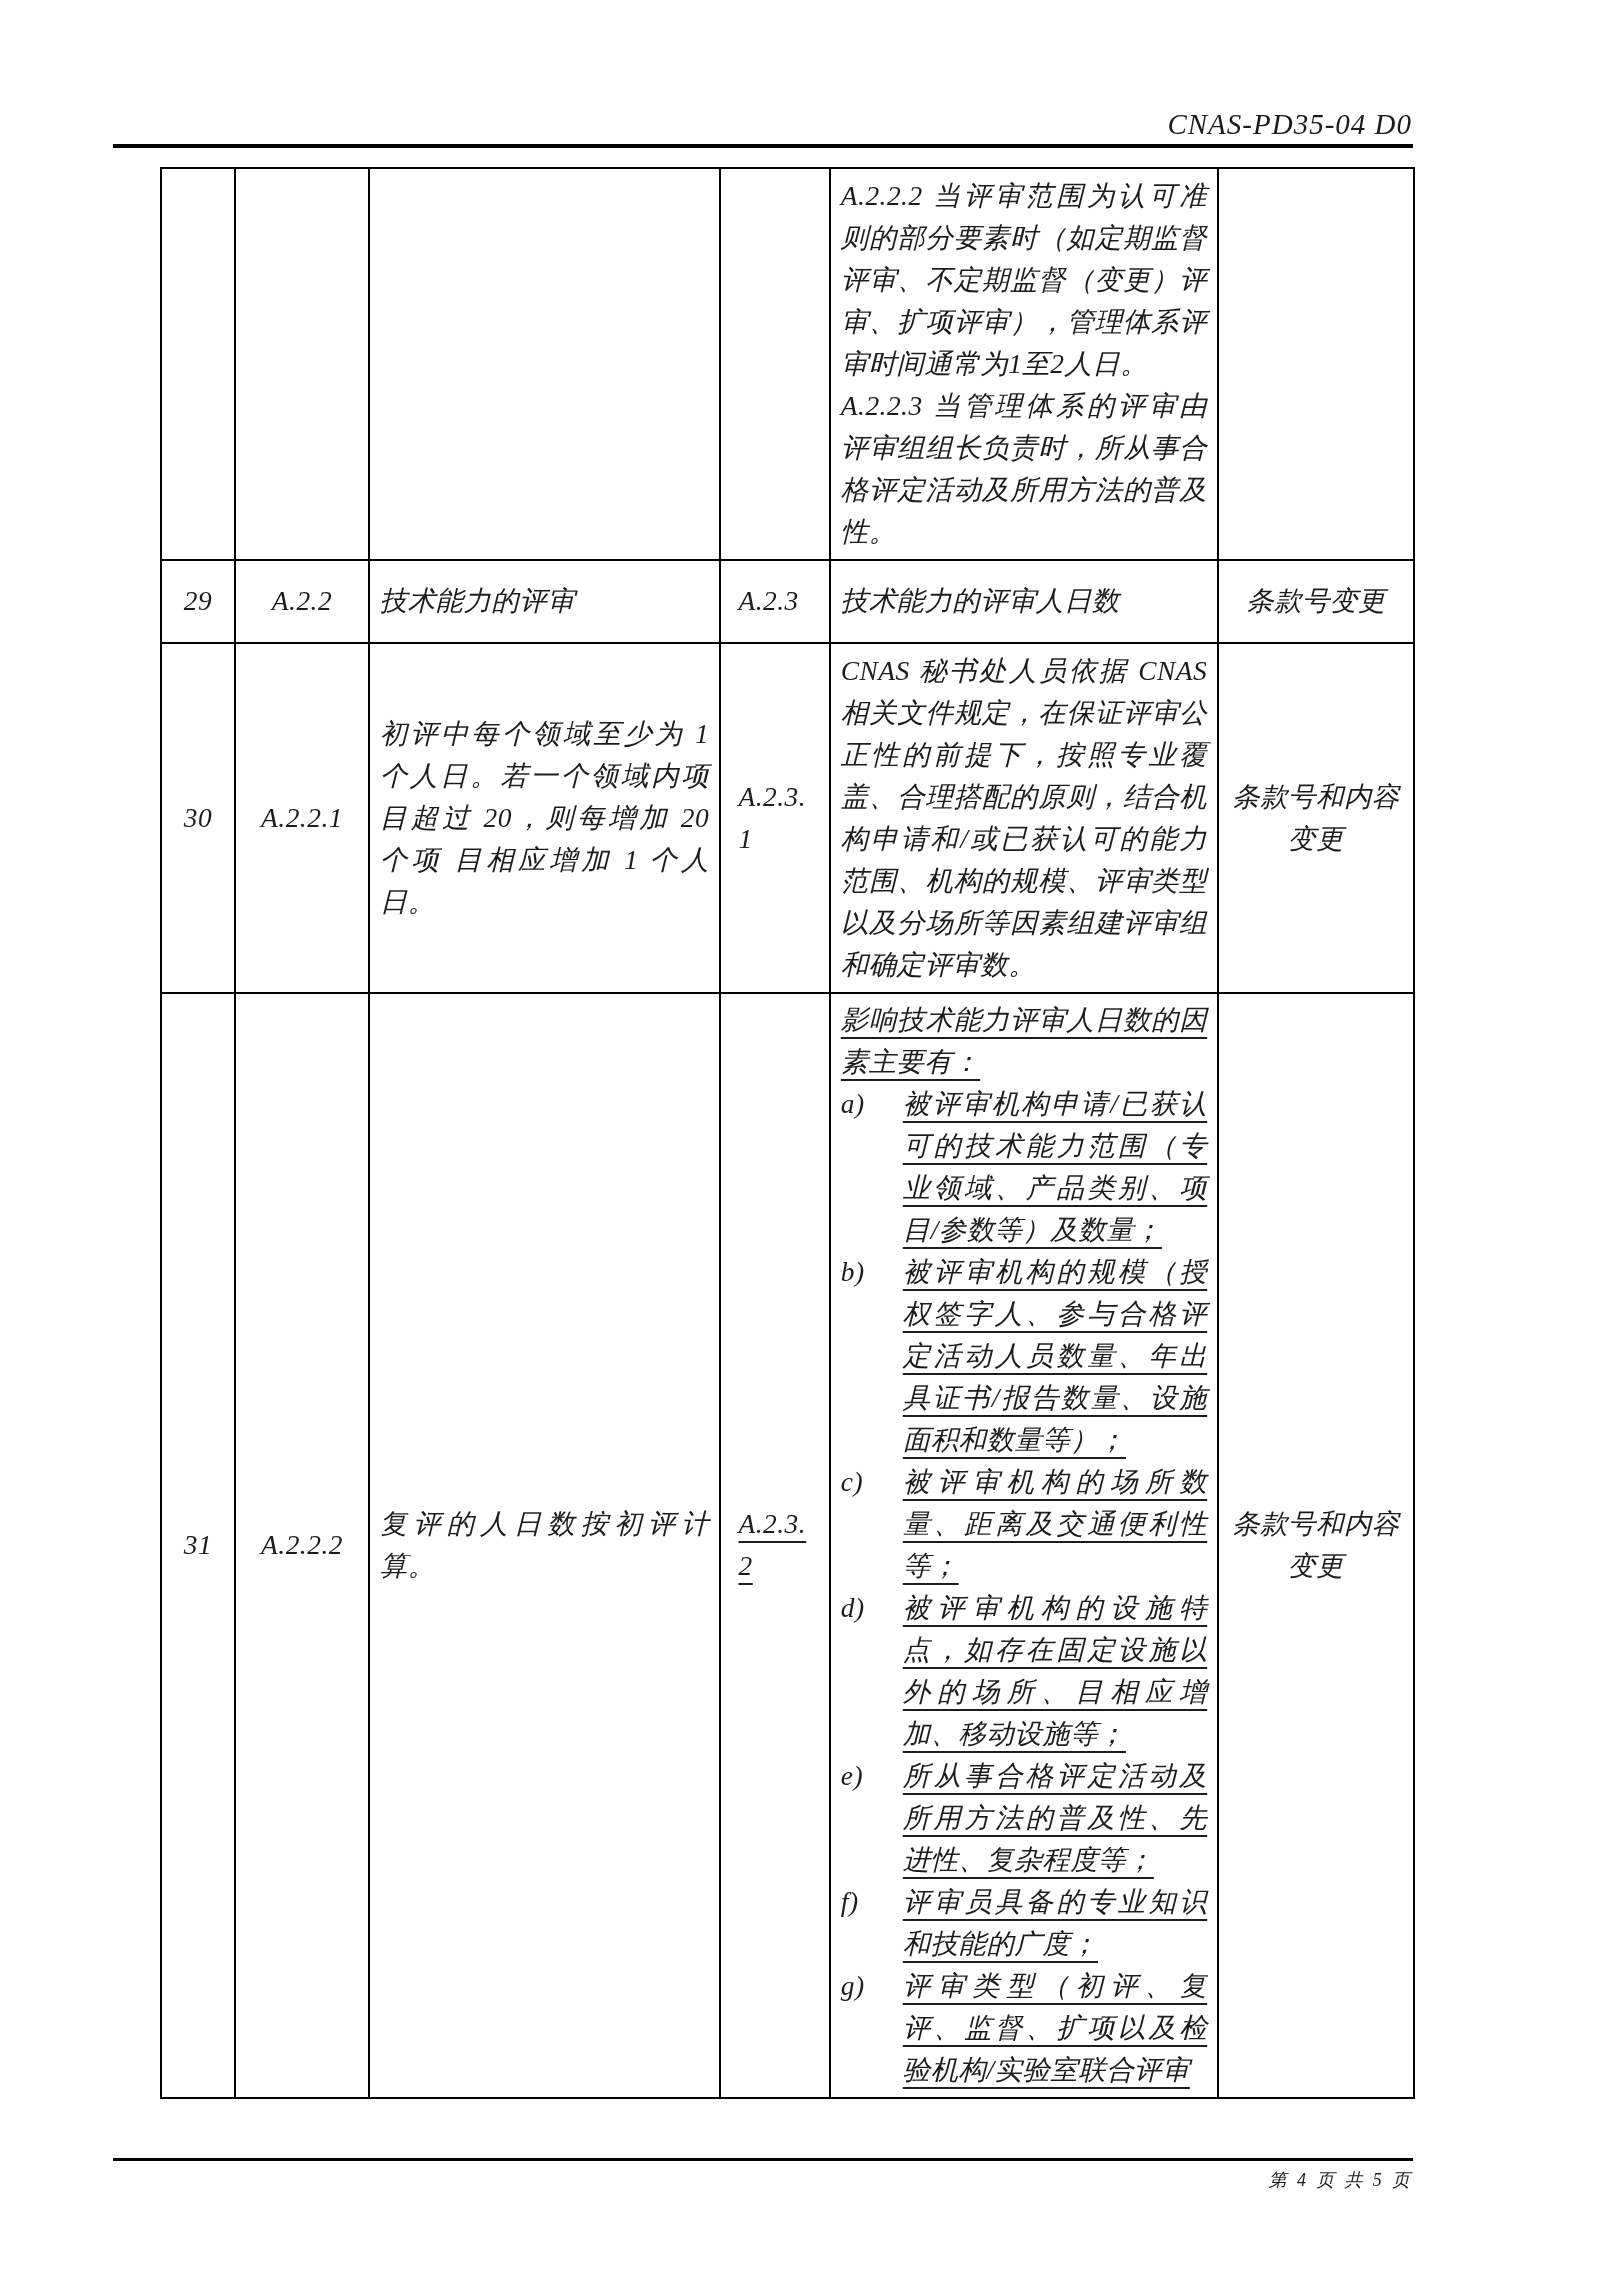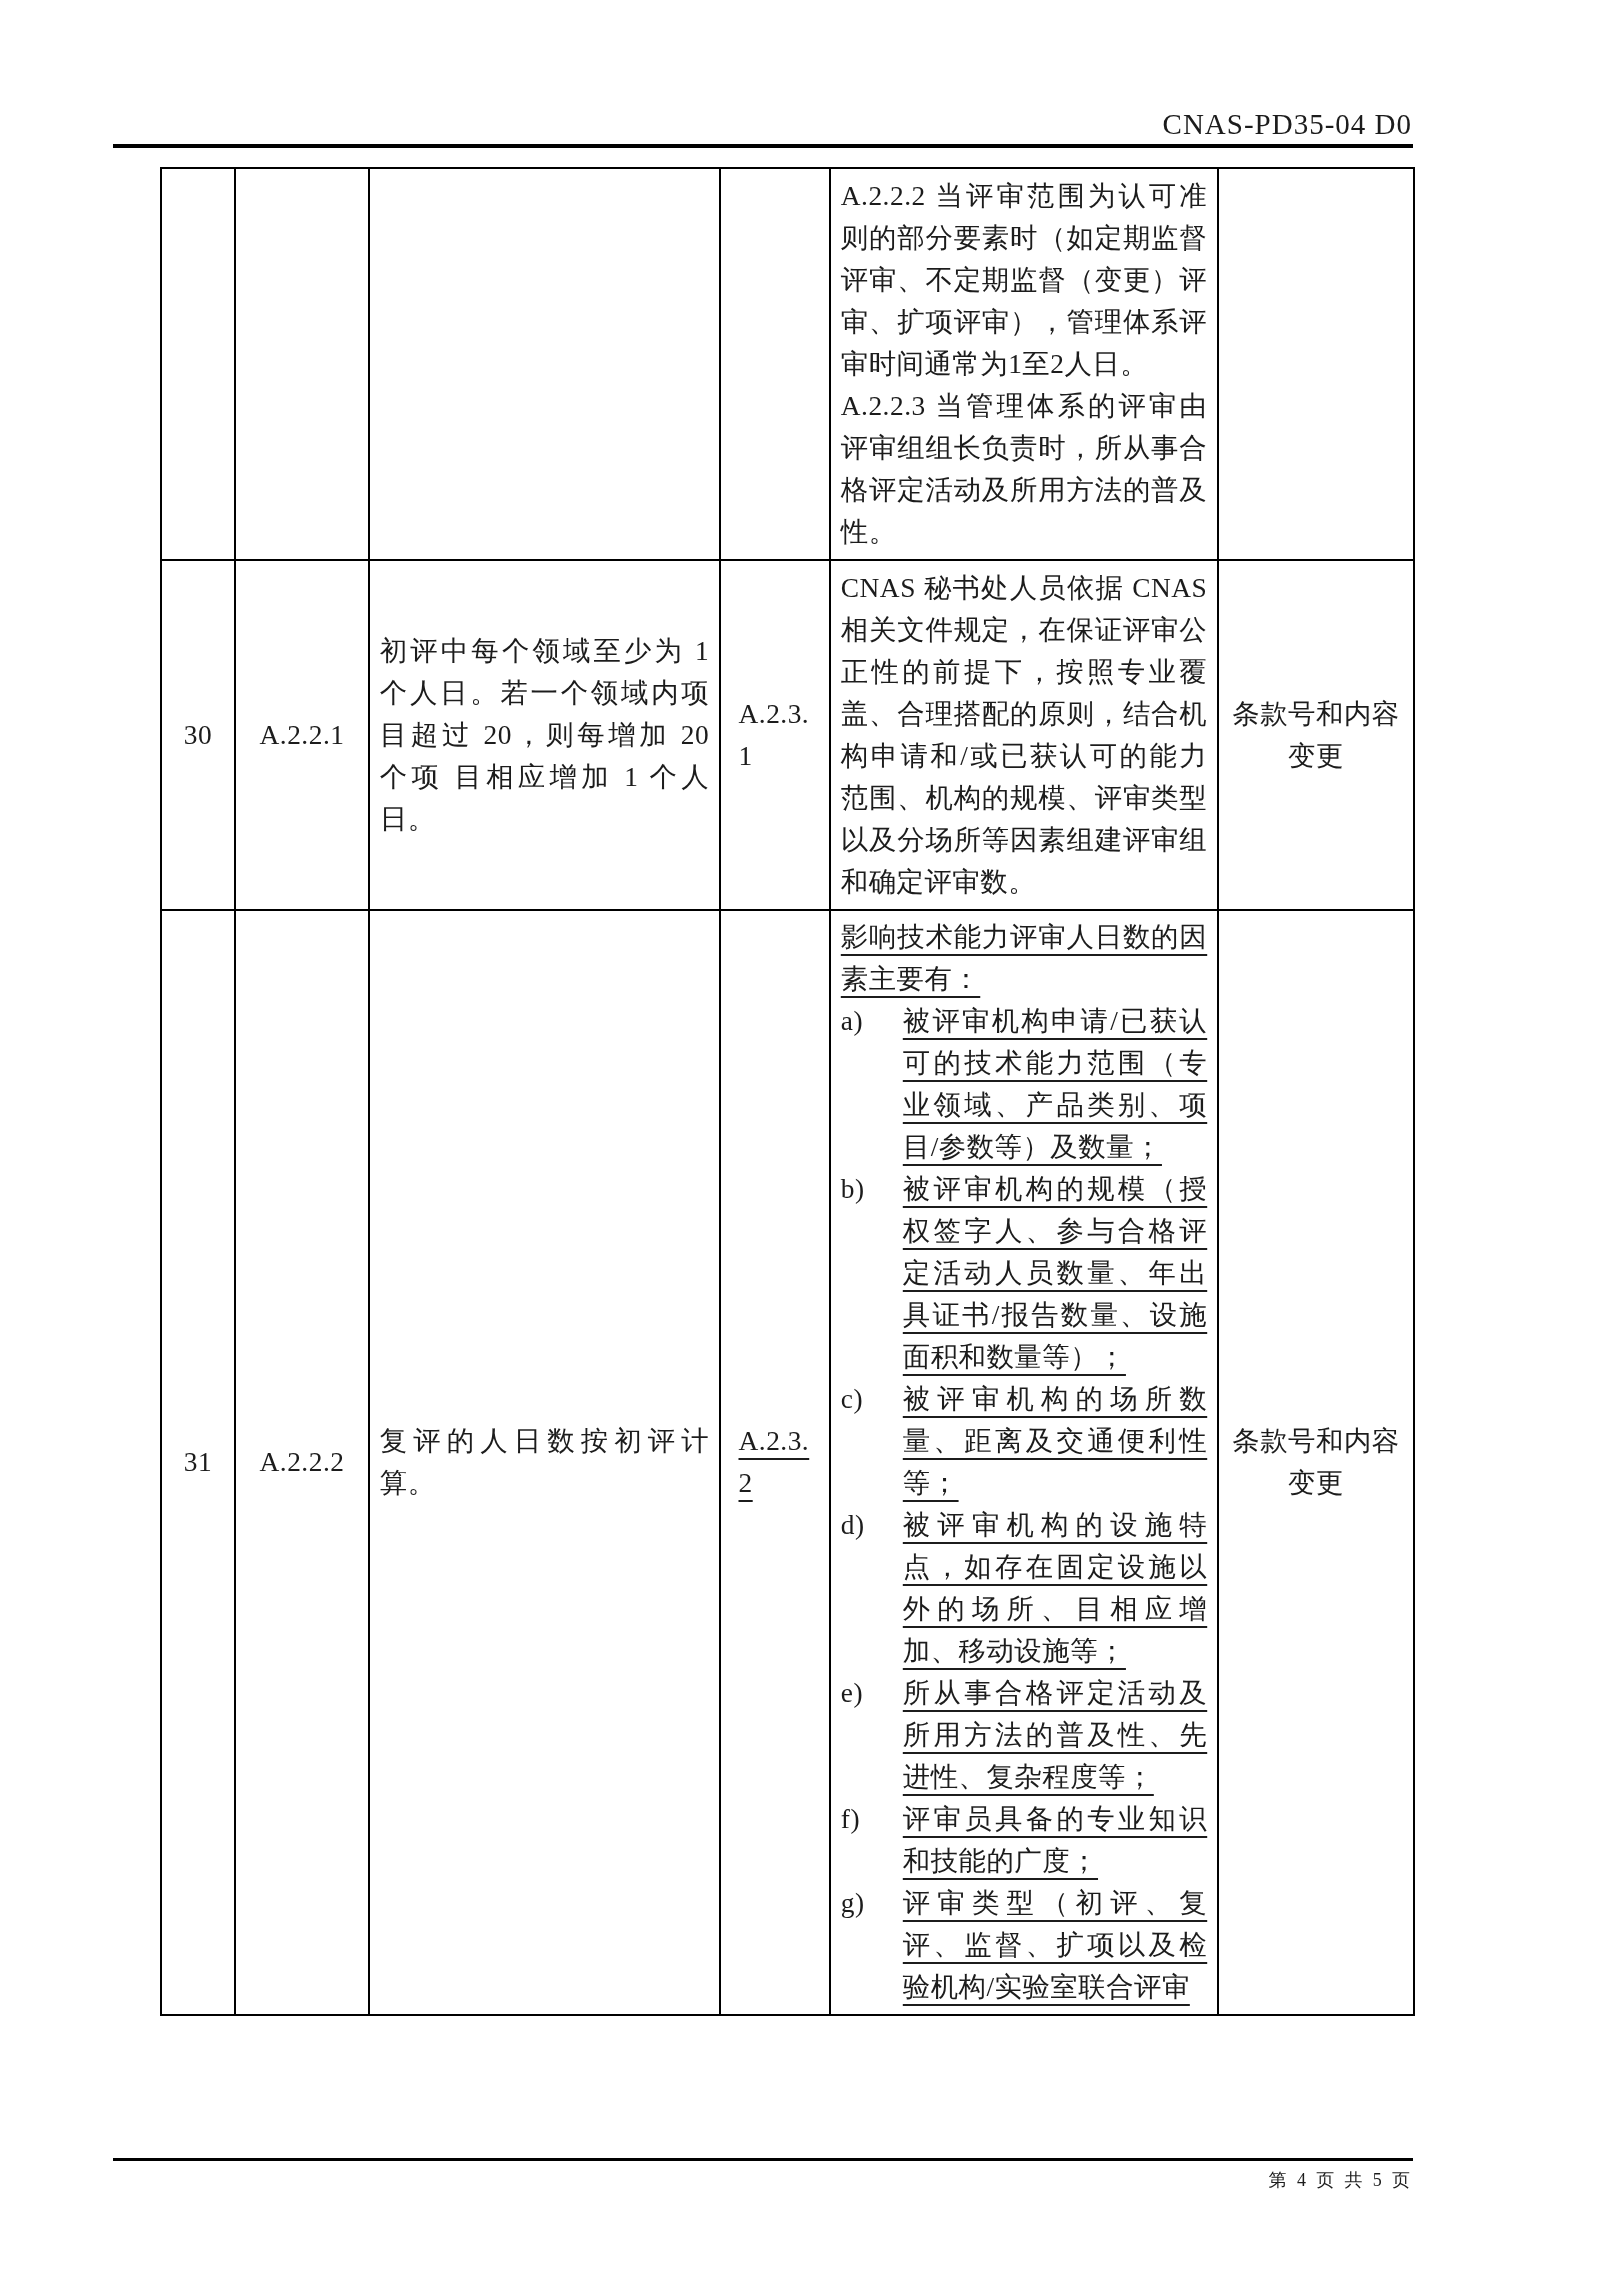--- a/index.html
+++ b/index.html
@@ -3,20 +3,21 @@
 <meta charset="utf-8">
 <style>
   html,body{margin:0;padding:0;background:#e8e8e8;}
   .page{
     position:relative;
     width:1621px;height:2293px;
     background:#ffffff;
     font-family:"Liberation Serif","DejaVu Serif",serif;
     color:#1c1c1c;
     overflow:hidden;
+    font-style:italic;
   }
   .doc-code{
     position:absolute;
     top:108px;right:209px;
     font-size:29px;
     letter-spacing:1px;
     white-space:nowrap;
   }
   .header-rule{
     position:absolute;
@@ -108,20 +109,30 @@
         <td class="c-clause"></td>
         <td class="c-text"></td>
         <td class="c-clause"></td>
         <td class="c-text v-top">
           <p>A.2.2.2 当评审范围为认可准则的部分要素时（如定期监督评审、不定期监督（变更）评审、扩项评审），管理体系评审时间通常为1至2人日。</p>
           <p>A.2.2.3 当管理体系的评审由评审组组长负责时，所从事合格评定活动及所用方法的普及性。</p>
         </td>
         <td class="c-change"></td>
       </tr>
 
+      <tr style="height:83px;">
+        <td class="c-no">29</td>
+        <td class="c-clause">A.2.2</td>
+        <td class="c-text">技术能力的评审</td>
+        <td class="c-clause">
+          <span class="clause-narrow">A.2.3</span>
+        </td>
+        <td class="c-text">技术能力的评审人日数</td>
+        <td class="c-change">条款号变更</td>
+      </tr>
 
       <tr style="height:335px;">
         <td class="c-no">30</td>
         <td class="c-clause">A.2.2.1</td>
         <td class="c-text v-top">
           <p>初评中每个领域至少为 1 个人日。若一个领域内项目超过 20，则每增加 20 个项 目相应增加 1 个人日。</p>
         </td>
         <td class="c-clause">
           <span class="clause-narrow">A.2.3.1</span>
         </td>

